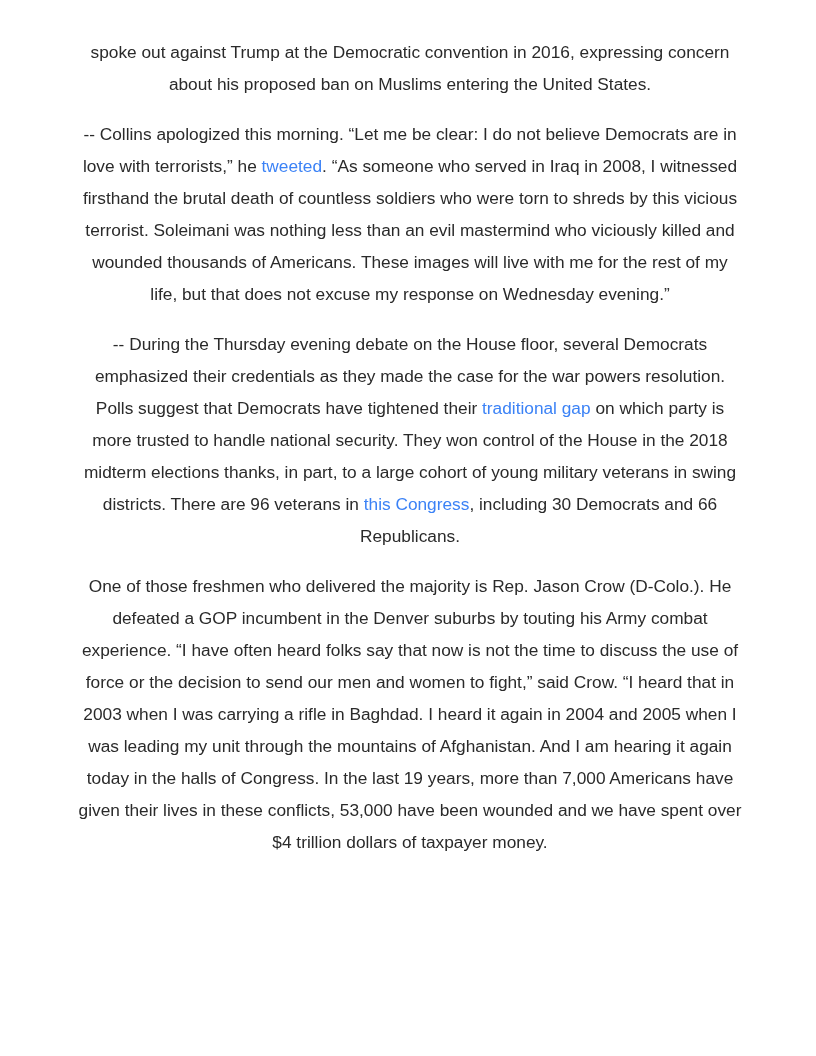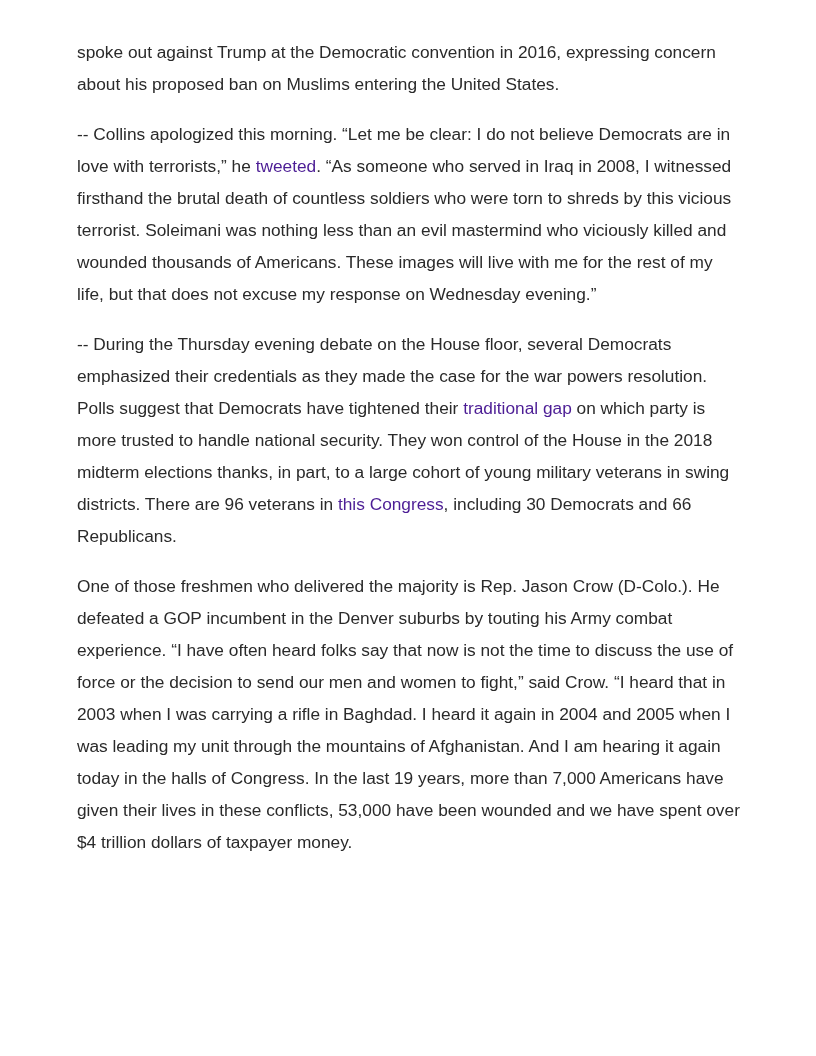--- a/index.html
+++ b/index.html
@@ -16,29 +16,30 @@
     .page {
       position: absolute;
       left: 77px;
       top: 36px;
       width: 666px;
       font-family: "Liberation Sans", sans-serif;
       font-size: 17.3px;
       line-height: 32px;
       color: #2a2a2a;
       letter-spacing: 0;
+      text-align: center;
     }
     .para {
       margin: 0 0 18px 0;
     }
     .bold {
       font-weight: normal;
     }
     a.link {
-      color: #4c1d95;
+      color: #3b82f6;
       text-decoration: none;
     }
   </style>
 </head>
 <body>
 
 <div class="page">
 
   <p class="para"><span>spoke out against Trump at the Democratic convention in 2016, expressing concern about his proposed ban on Muslims entering the United States.</span></p>
 

